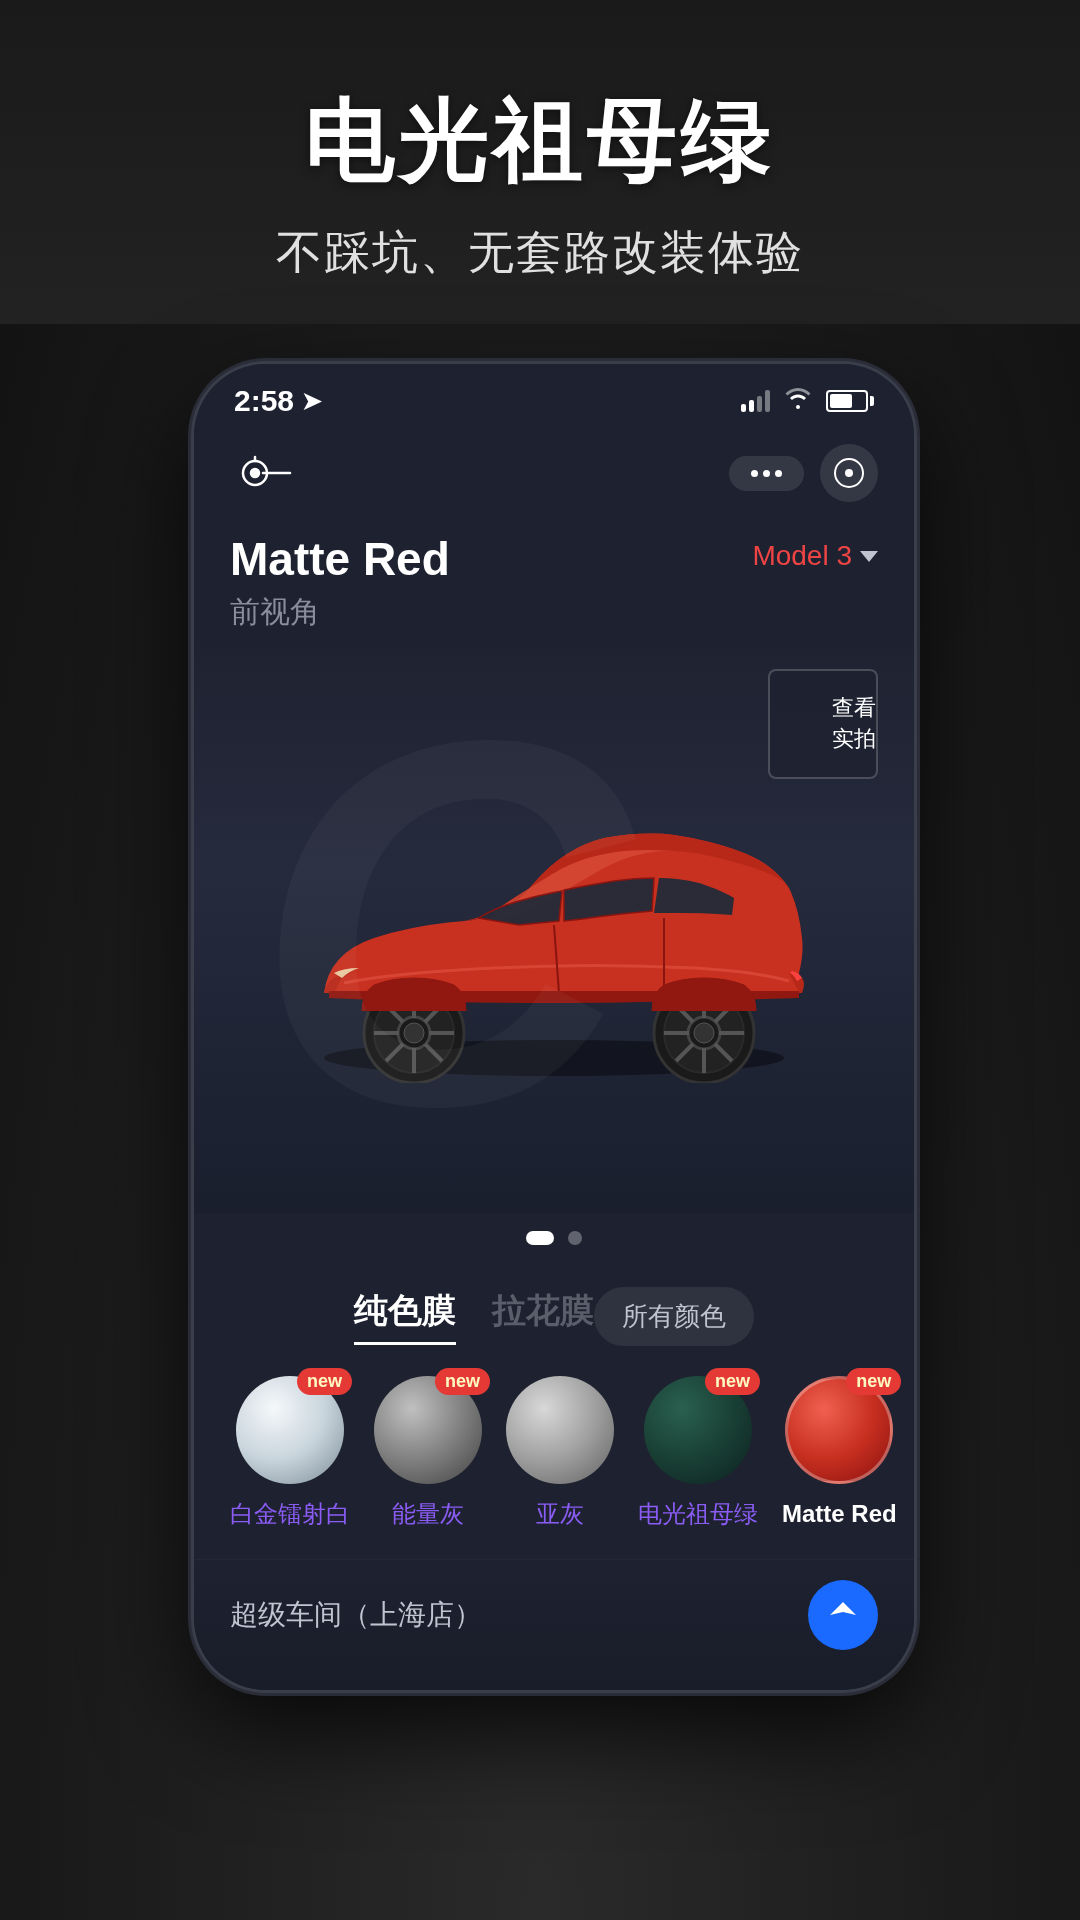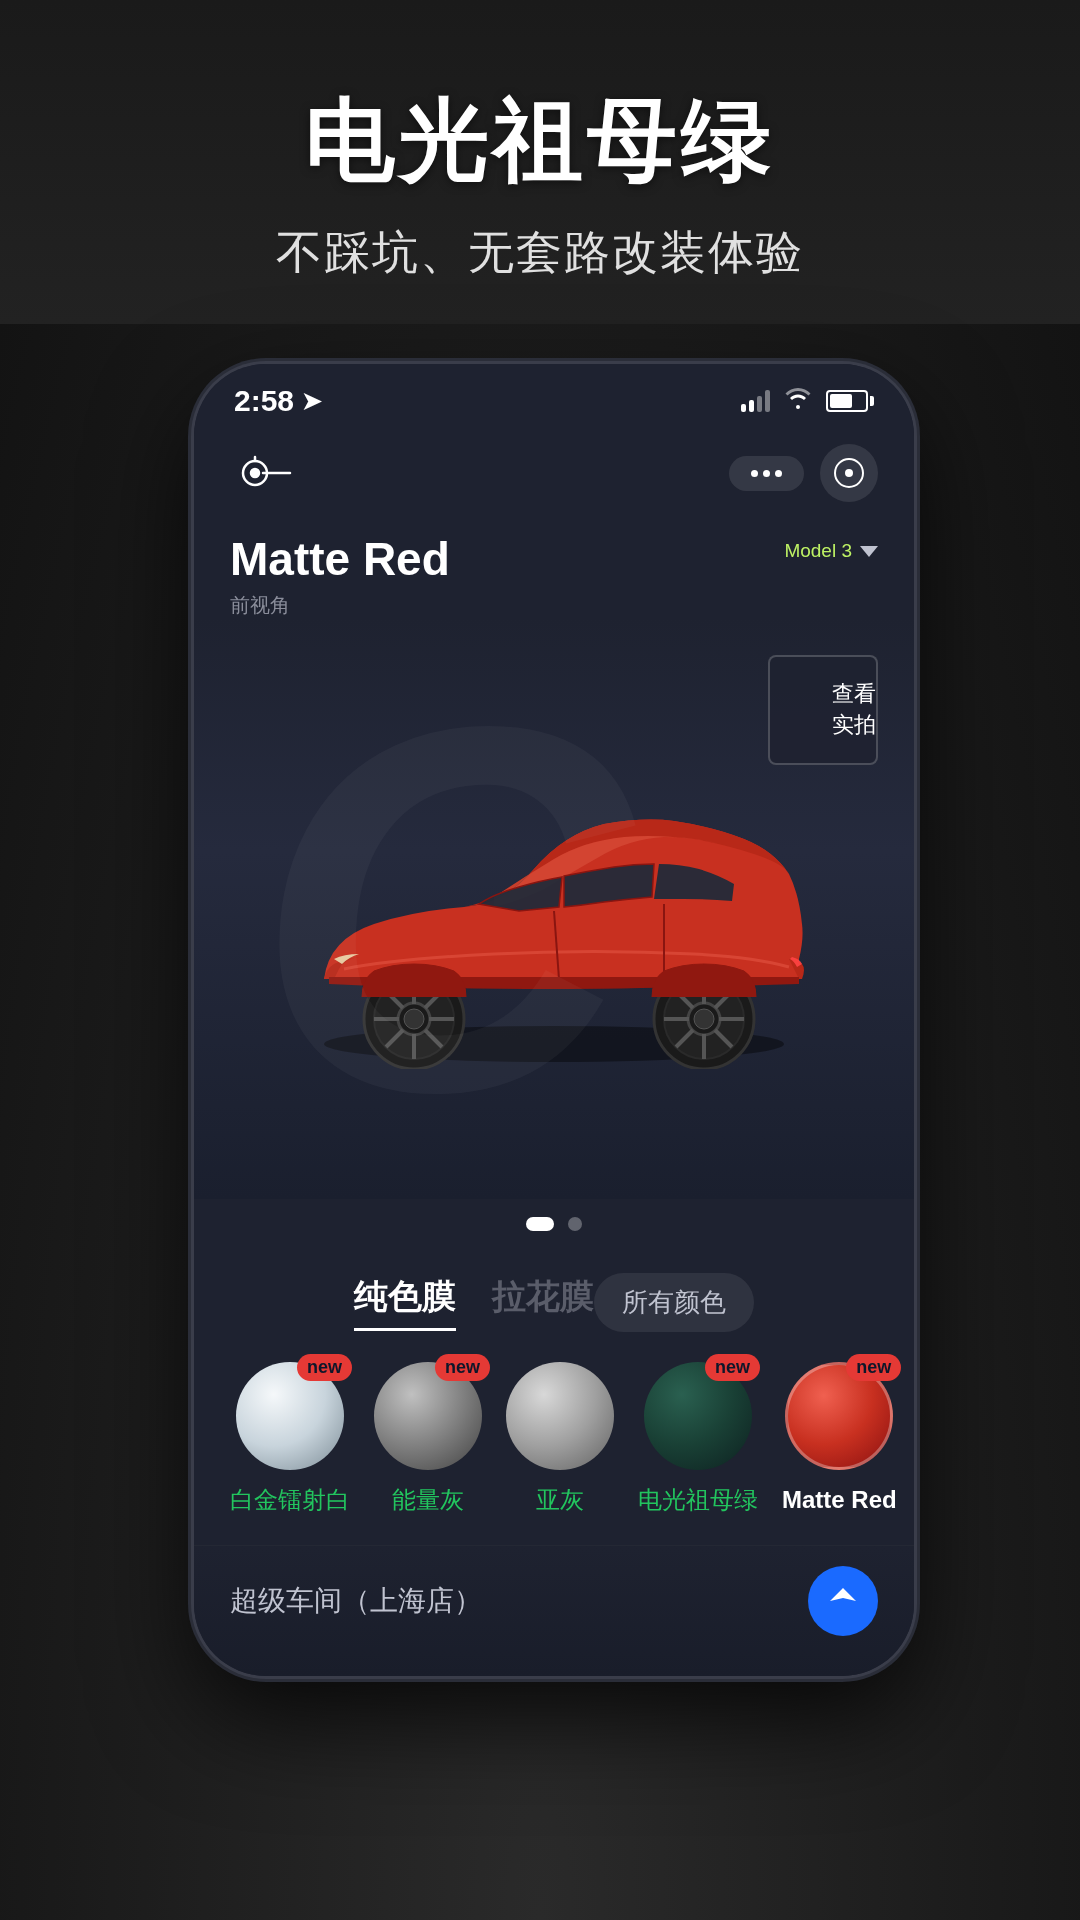--- a/index.html
+++ b/index.html
@@ -238,35 +238,35 @@
       background: #1e2230;
     }
 
     .car-name {
       font-size: 46px;
       font-weight: 700;
       color: #ffffff;
     }
 
     .car-view-label {
-      font-size: 20px;
+      font-size: 30px;
       color: #8a8d9a;
       margin-top: 6px;
     }
 
     .model-selector {
       display: flex;
       align-items: center;
       gap: 8px;
       margin-top: 8px;
     }
 
     .model-text {
-      font-size: 19px;
-      color: #bef264;
+      font-size: 28px;
+      color: #ef4444;
     }
 
     .chevron-down {
       width: 0;
       height: 0;
       border-left: 9px solid transparent;
       border-right: 9px solid transparent;
       border-top: 11px solid #c0c3d0;
     }
 
@@ -400,21 +400,21 @@
 
     .swatch-container {
       position: relative;
     }
 
     .new-badge {
       position: absolute;
       top: -8px;
       right: -8px;
       background: #e53935;
-      color: #0f172a;
+      color: #fef9c3;
       font-size: 18px;
       font-weight: 700;
       padding: 3px 10px;
       border-radius: 20px;
       z-index: 3;
     }
 
     .color-sphere {
       width: 108px;
       height: 108px;
@@ -444,21 +444,21 @@
     }
 
     
     .sphere-matte-red {
       background: radial-gradient(circle at 35% 30%, #f06050, #c83020 50%, #8a1010);
       border: 3px solid rgba(255,255,255,0.3);
     }
 
     .swatch-label {
       font-size: 24px;
-      color: #22c55e;
+      color: #8b5cf6;
       text-align: center;
       line-height: 1.3;
     }
 
     .swatch-label.active {
       color: #ffffff;
       font-weight: 600;
     }
 
     

